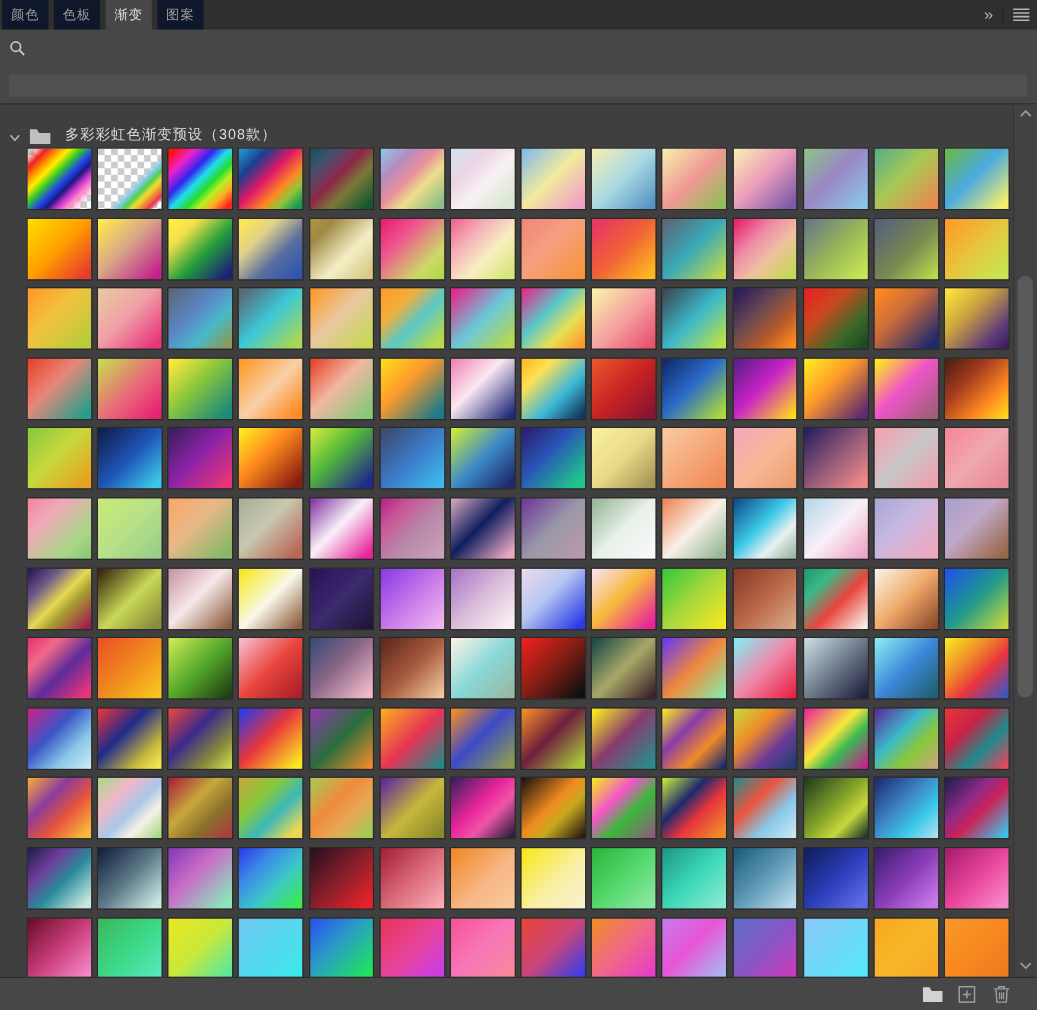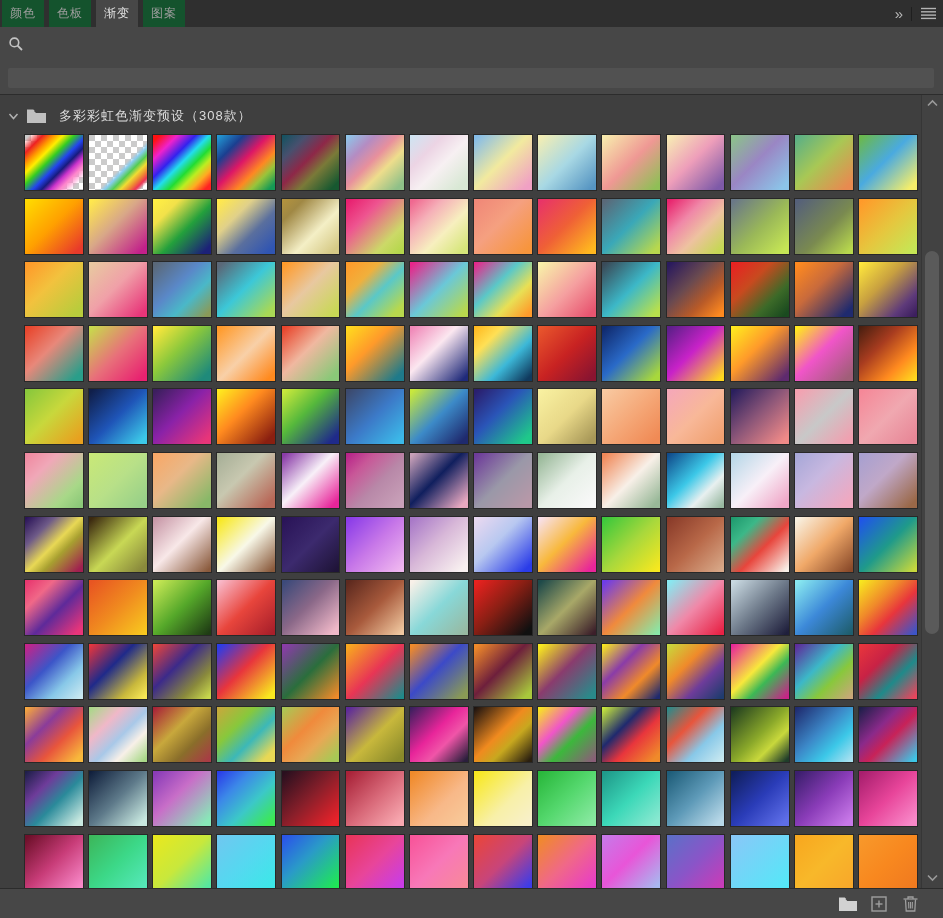--- a/index.html
+++ b/index.html
@@ -8,21 +8,21 @@
     font-family:"Liberation Sans", sans-serif;
     background:#474747; position:relative; overflow:hidden;
     -webkit-font-smoothing:antialiased;
   }
   
   .tabbar {
     position:absolute; top:0; left:0; right:0; height:27px;
     background:#2f2f2f; display:flex; align-items:stretch; padding-left:2px;
   }
   .tab {
-    background:#14532d; color:#9d9d9d; font-size:12px;
+    background:#0f172a; color:#9d9d9d; font-size:12px;
     padding:0 8px; margin-right:5px; display:flex; align-items:center;
     letter-spacing:1px; cursor:default; white-space:nowrap;
   }
   .tab.active { background:#474747; color:#e3e3e3; }
   .tabbar-right {
     position:absolute; right:4px; top:0; height:27px;
     display:flex; align-items:center; gap:6px;
   }
   .more-glyph { color:#b8b8b8; font-size:15px; line-height:27px; padding:0 2px; }
   .tab-sep { width:1px; height:14px; background:#1f1f1f; }
@@ -41,21 +41,21 @@
     position:absolute; left:8px; right:9px; top:68px; height:20px;
     background:#515151; border-radius:2px;
   }
   
   .content {
     position:absolute; top:94px; left:0; right:0; bottom:30px;
     background:#3f3f3f; border-top:1px solid #2c2c2c;
   }
   .folder-header {
     position:absolute; top:6px; left:0; right:8px; height:30px;
-    display:flex; align-items:center; cursor:default;
+    display:flex; align-items:flex-end; cursor:default;
   }
   .fh-chevron { margin-left:8px; display:flex; }
   .fh-folder { margin-left:8px; display:flex; }
   .fh-title { margin-left:13px; color:#dcdcdc; font-size:13px; letter-spacing:1px; }
   .grid-clip {
     position:absolute; left:24px; top:39px; width:894px; height:755px; overflow:hidden;
   }
   .grid {
     display:grid;
     grid-template-columns:repeat(14, 59.86px);

